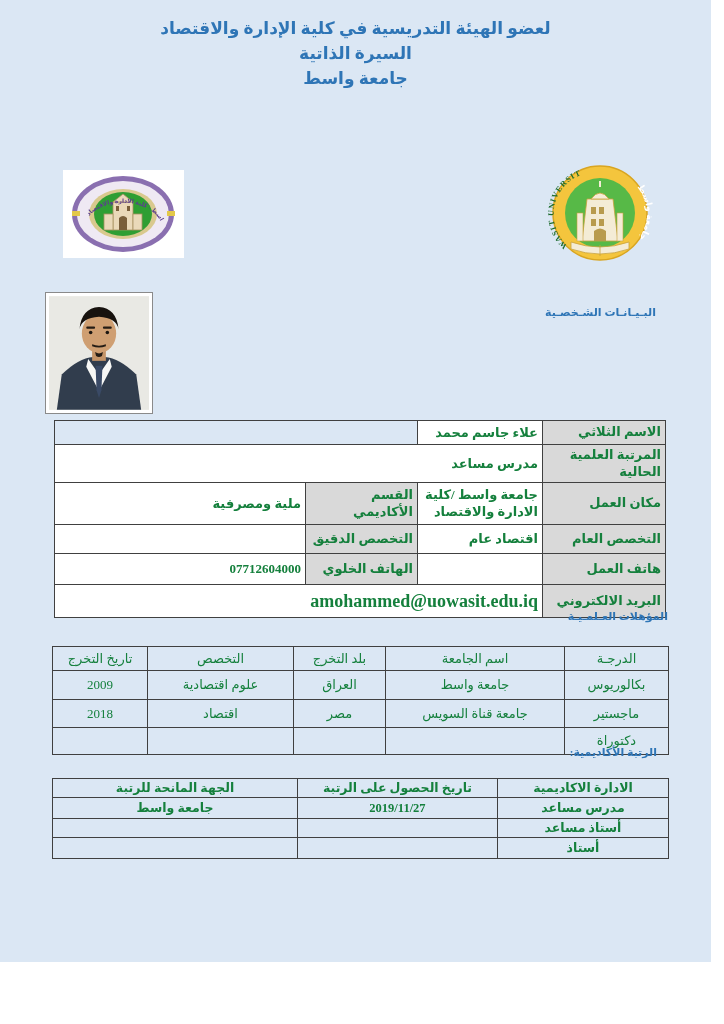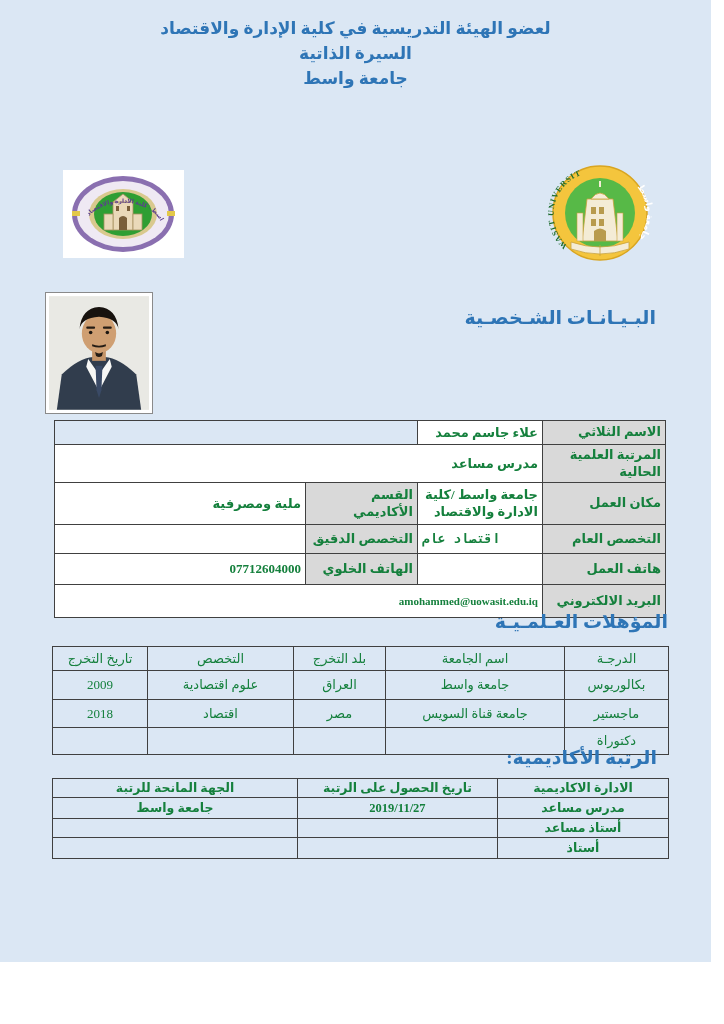--- a/index.html
+++ b/index.html
@@ -10,32 +10,32 @@
   .doc-header{position:absolute;top:16px;left:0;width:711px;text-align:center;
     color:#2e75b6;font-weight:bold;font-size:17px;line-height:25px;}
 
   .college-logo{position:absolute;left:63px;top:170px;width:121px;height:88px;}
   .univ-logo{position:absolute;left:533px;top:165px;width:134px;height:97px;}
 
   .photo-frame{position:absolute;left:45px;top:292px;width:108px;height:122px;background:#ffffff;
     border:1px solid #8a8a8a;box-sizing:border-box;padding:3px;}
   .photo-frame svg{display:block;width:100%;height:100%;}
 
-  .section-title{position:absolute;color:#2e75b6;font-weight:bold;font-size:19px;text-align:right;direction:rtl;}
+  .section-title{position:absolute;color:#2e75b6;font-weight:bold;font-size:11px;text-align:right;direction:rtl;}
   #personal-title{top:306px;left:300px;width:356px;}
   #quali-title{top:610px;left:300px;width:368px;}
   #rank-title{top:746px;left:289px;width:368px;text-align:right;}
 
   table.tbl{border-collapse:collapse;table-layout:fixed;position:absolute;direction:rtl;}
   table.tbl td{border:1.5px solid #404040;font-size:13px;padding:1px 4px;vertical-align:middle;
     color:#15803d;}
   td.hdr{background:#d9d9d9;font-weight:bold;text-align:right;font-size:12.5px;line-height:1.25;}
   td.ghost{border:none;background:transparent;}
   td.val{background:#ffffff;font-weight:bold;text-align:right;}
-  td.center{text-align:left;font-family:Liberation Mono, monospace;}
+  td.center{text-align:right;}
   td.country{font-size:10.5px;font-weight:normal;}
   td.small{font-size:12px;line-height:1.3;}
   td.vtop{vertical-align:top;}
 
   #personal-table{left:54px;top:420px;width:611px;}
   #quali-table{left:52px;top:646px;width:616px;}
   #quali-table td{text-align:center;font-weight:normal;}
   #rank-table{left:52px;top:778px;width:616px;}
   #rank-table td{text-align:center;font-weight:bold;font-size:12.5px;}
 
@@ -164,21 +164,21 @@
       <td class="val"></td>
     </tr>
     <tr style="height:31px">
       <td class="hdr">هاتف العمل</td>
       <td class="val"></td>
       <td class="hdr">الهاتف الخلوي</td>
       <td class="val">07712604000</td>
     </tr>
     <tr style="height:33px">
       <td class="hdr">البريد الالكتروني</td>
-      <td class="val" colspan="3" style="font-size:11px">amohammed@uowasit.edu.iq</td>
+      <td class="val" colspan="3" style="font-size:18px">amohammed@uowasit.edu.iq</td>
     </tr>
   </tbody>
     </table>
 
   <div class="section-title" id="quali-title">المؤهلات العـلمـيـة</div>
 
   <table class="tbl" id="quali-table">
     <colgroup>
         <col style="width:104px">
         <col style="width:179px">

